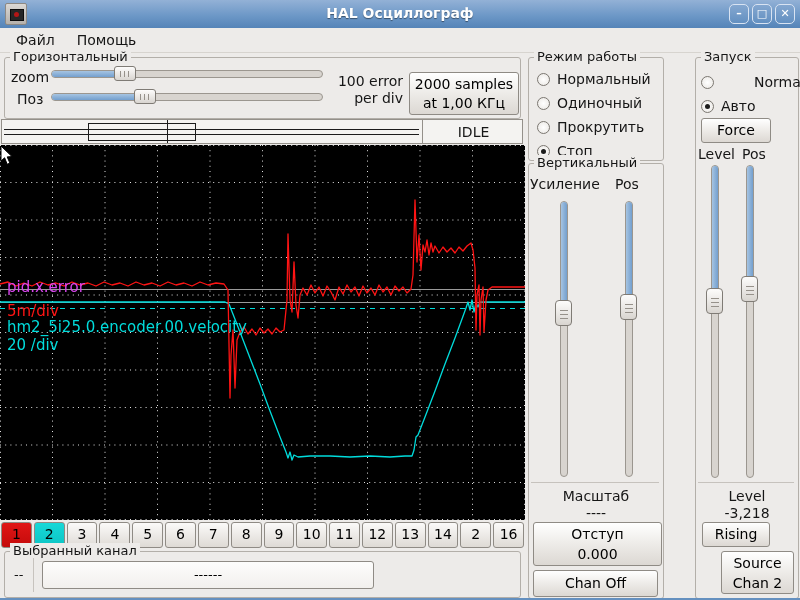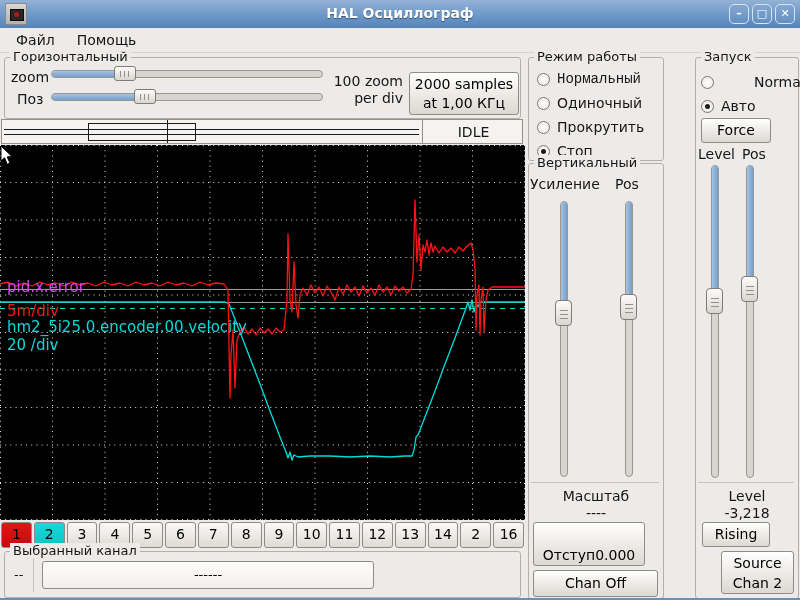--- a/index.html
+++ b/index.html
@@ -103,22 +103,22 @@
   .sel-div{position:absolute;left:28px;top:6px;width:1px;height:34px;background:#c7c3be;}
   #sel-btn{left:37px;top:9px;width:332px;height:28px;font-size:13px;line-height:26px;
     background:linear-gradient(#fdfdfc,#f2f0ed);}
 
   
   #mode-frame{left:528px;top:57px;width:134px;height:102px;}
 
   
   #vert-frame{left:528px;top:163px;width:134px;height:434px;}
   .sep{position:absolute;background:#c6c2bd;height:1px;}
-  #v-offset-btn{left:4px;top:358px;width:112px;height:44px;font-size:14px;line-height:20px;
-    display:flex;flex-direction:row;justify-content:center;align-items:flex-end;}
+  #v-offset-btn{left:4px;top:358px;width:129px;height:44px;font-size:14px;line-height:20px;
+    display:flex;flex-direction:column;justify-content:center;}
   #v-chan-btn{left:4px;top:406px;width:125px;height:27px;font-size:14px;line-height:25px;}
   .caption{position:absolute;left:0;right:0;text-align:center;font-size:14px;color:#161616;}
 
   
   #trig-frame{left:695px;top:57px;width:102px;height:540px;}
   #force-btn{left:5px;top:60px;width:70px;height:25px;font-size:14px;line-height:23px;}
   #rising-btn{left:6px;top:464px;width:68px;height:25px;font-size:14px;line-height:23px;}
   #source-btn{left:3px;top:493px;width:73px;height:43px;font-size:14px;line-height:20px;
     display:flex;flex-direction:column;justify-content:center;margin-left:22px;}
 </style>
@@ -154,21 +154,21 @@
       <div class="hhandle" style="left:63px;"></div>
     </div>
     <span class="lbl" style="left:12px;top:33px;font-size:14px;">Поз</span>
     <div class="hslider" style="left:46px;top:31px;width:272px;">
       <div class="htrack">
           <div class="hfill" style="width:94px;"></div>
         </div>
       <div class="hhandle" style="left:83px;"></div>
     </div>
     <div id="time-label">
-      <div>100 zoom</div>
+      <div>100 error</div>
       <div>per div</div>
     </div>
     <div class="button" id="samples-btn">
       <div>2000 samples</div>
       <div>at 1,00 КГц</div>
     </div>
   </div>
 
   <div id="record">
     <div class="rec-line"></div>
@@ -237,21 +237,21 @@
 
   <div class="frame" id="sel-frame">
     <span class="frame-label">Выбранный канал</span>
     <span class="lbl" id="sel-short">--</span>
     <div class="sel-div"></div>
     <div class="button" id="sel-btn">------</div>
   </div>
 
   <div class="frame" id="mode-frame">
     <span class="frame-label">Режим работы</span>
-    <div class="radio-row" style="left:8px;top:13px;font-family:Liberation Mono, monospace;">
+    <div class="radio-row" style="left:8px;top:13px;">
       <span class="radio"></span>
       <span class="rtext">Нормальный</span>
     </div>
     <div class="radio-row" style="left:8px;top:37px;">
       <span class="radio"></span>
       <span class="rtext">Одиночный</span>
     </div>
     <div class="radio-row" style="left:8px;top:61px;">
       <span class="radio"></span>
       <span class="rtext">Прокрутить</span>

